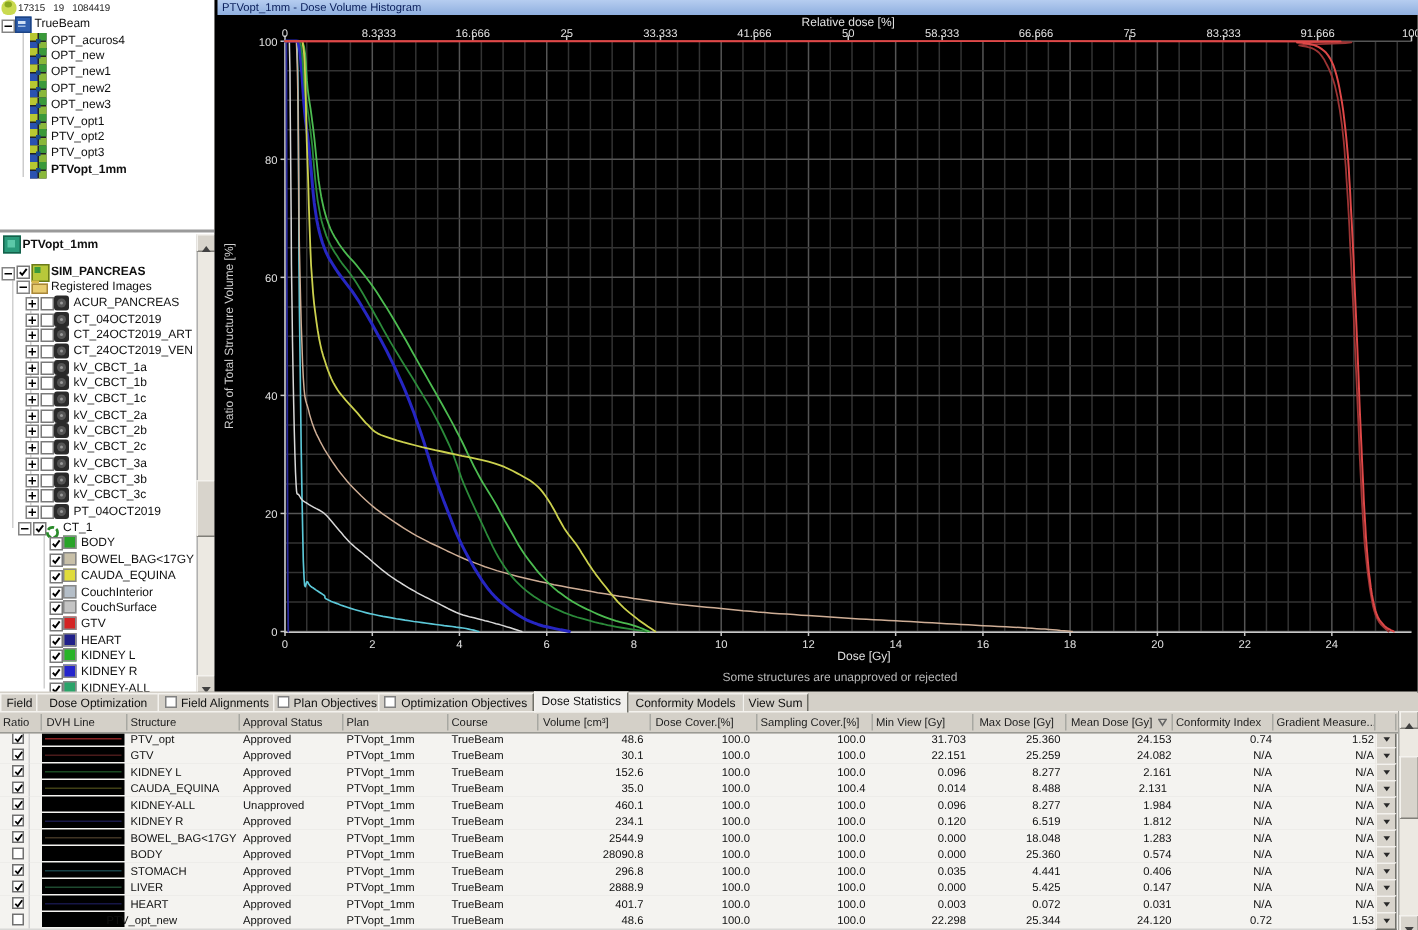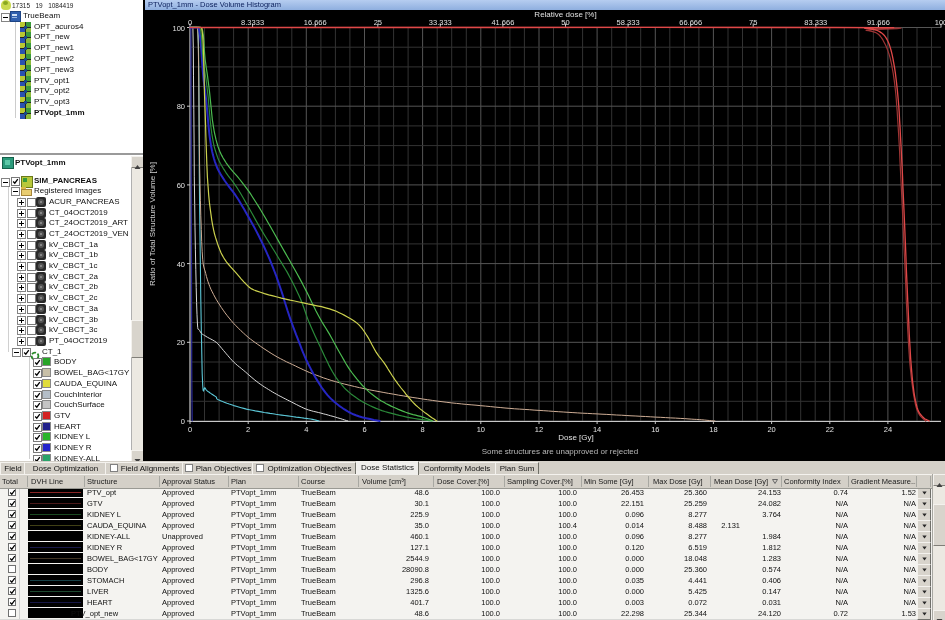--- a/index.html
+++ b/index.html
@@ -534,21 +534,21 @@
 <div id="title">PTVopt_1mm - Dose Volume Histogram</div>
 </div>
 <div id="tabs">
 <div class="tab" style="left:0px;width:24px">Field</div>
 <div class="tab" style="left:24px;width:81px">Dose Optimization</div>
 <div class="tab" style="left:105px;width:77px"><span class="tcb"></span>Field Alignments</div>
 <div class="tab" style="left:182px;width:70px"><span class="tcb"></span>Plan Objectives</div>
 <div class="tab" style="left:252px;width:102px"><span class="tcb"></span>Optimization Objectives</div>
 <div class="tab act" style="left:356px;width:61px">Dose Statistics</div>
 <div class="tab" style="left:418px;width:76px">Conformity Models</div>
-<div class="tab" style="left:495px;width:42px">Plan Sum</div>
+<div class="tab" style="left:495px;width:42px">View Sum</div>
 </div>
 <div id="tblarea">
 <i style="position:absolute;left:27px;top:0;width:1px;height:146px;background:#c4c4c4"></i>
 <i style="position:absolute;left:84px;top:0;width:1px;height:146px;background:#c4c4c4"></i>
 <i style="position:absolute;left:159px;top:0;width:1px;height:146px;background:#c4c4c4"></i>
 <i style="position:absolute;left:228px;top:0;width:1px;height:146px;background:#c4c4c4"></i>
 <i style="position:absolute;left:298px;top:0;width:1px;height:146px;background:#c4c4c4"></i>
 <i style="position:absolute;left:358px;top:0;width:1px;height:146px;background:#c4c4c4"></i>
 <i style="position:absolute;left:433px;top:0;width:1px;height:146px;background:#c4c4c4"></i>
 <i style="position:absolute;left:504px;top:0;width:1px;height:146px;background:#c4c4c4"></i>
@@ -569,21 +569,21 @@
 <span style="position:absolute;left:28px;top:0;width:55px;height:10px;background:#000">
         <i style="position:absolute;left:2px;top:5px;width:51px;height:1px;background:#8a2424"></i>
       </span>
 <span class="tc" style="left:87px">PTV_opt</span>
 <span class="tc" style="left:162px">Approved</span>
 <span class="tc" style="left:231px">PTVopt_1mm</span>
 <span class="tc" style="left:301px">TrueBeam</span>
 <span class="tn" style="left:359px;width:70px">48.6</span>
 <span class="tn" style="left:430px;width:70px">100.0</span>
 <span class="tn" style="left:507px;width:70px">100.0</span>
-<span class="tn" style="left:574px;width:70px">26.453</span>
+<span class="tn" style="left:574px;width:70px">31.703</span>
 <span class="tn" style="left:637px;width:70px">25.360</span>
 <span class="tn" style="left:711px;width:70px">24.153</span>
 <span class="tn" style="left:778px;width:70px">0.74</span>
 <span class="tn" style="left:846px;width:70px">1.52</span>
 <span class="dd"><svg width="5" height="4">
           <polygon points="0.3,0.5 4.7,0.5 2.5,3.5" fill="#282828"></polygon>
         </svg></span>
 </div>
 <div class="trr" style="top:24px">
 <span class="rcb" style="left:8px">
@@ -618,26 +618,26 @@
         </svg>
       </span>
 <i style="position:absolute;left:19px;top:0;width:1px;height:11px;background:#d0d0d0"></i>
 <span style="position:absolute;left:28px;top:0;width:55px;height:10px;background:#000">
         <i style="position:absolute;left:2px;top:5px;width:51px;height:1px;background:#1a4a22"></i>
       </span>
 <span class="tc" style="left:87px">KIDNEY L</span>
 <span class="tc" style="left:162px">Approved</span>
 <span class="tc" style="left:231px">PTVopt_1mm</span>
 <span class="tc" style="left:301px">TrueBeam</span>
-<span class="tn" style="left:359px;width:70px">225.9</span>
+<span class="tn" style="left:359px;width:70px">152.6</span>
 <span class="tn" style="left:430px;width:70px">100.0</span>
 <span class="tn" style="left:507px;width:70px">100.0</span>
 <span class="tn" style="left:574px;width:70px">0.096</span>
 <span class="tn" style="left:637px;width:70px">8.277</span>
-<span class="tn" style="left:711px;width:70px">3.764</span>
+<span class="tn" style="left:711px;width:70px">2.161</span>
 <span class="tn" style="left:778px;width:70px">N/A</span>
 <span class="tn" style="left:846px;width:70px">N/A</span>
 <span class="dd"><svg width="5" height="4">
           <polygon points="0.3,0.5 4.7,0.5 2.5,3.5" fill="#282828"></polygon>
         </svg></span>
 </div>
 <div class="trr" style="top:46px">
 <span class="rcb" style="left:8px">
         <svg width="7" height="7" viewBox="0 0 7 7">
           <polyline points="1.2,3.5 2.8,5.2 5.8,1.2" fill="none" stroke="#000" stroke-width="1.2"></polyline>
@@ -649,21 +649,21 @@
       </span>
 <span class="tc" style="left:87px">CAUDA_EQUINA</span>
 <span class="tc" style="left:162px">Approved</span>
 <span class="tc" style="left:231px">PTVopt_1mm</span>
 <span class="tc" style="left:301px">TrueBeam</span>
 <span class="tn" style="left:359px;width:70px">35.0</span>
 <span class="tn" style="left:430px;width:70px">100.0</span>
 <span class="tn" style="left:507px;width:70px">100.4</span>
 <span class="tn" style="left:574px;width:70px">0.014</span>
 <span class="tn" style="left:637px;width:70px">8.488</span>
-<span class="tn" style="left:670px;width:70px">2.131</span>
+<span class="tn" style="left:708px;width:70px">2.131</span>
 <span class="tn" style="left:778px;width:70px">N/A</span>
 <span class="tn" style="left:846px;width:70px">N/A</span>
 <span class="dd"><svg width="5" height="4">
           <polygon points="0.3,0.5 4.7,0.5 2.5,3.5" fill="#282828"></polygon>
         </svg></span>
 </div>
 <div class="trr" style="top:57px">
 <span class="rcb" style="left:8px">
         <svg width="7" height="7" viewBox="0 0 7 7">
           <polyline points="1.2,3.5 2.8,5.2 5.8,1.2" fill="none" stroke="#000" stroke-width="1.2"></polyline>
@@ -694,21 +694,21 @@
         </svg>
       </span>
 <i style="position:absolute;left:19px;top:0;width:1px;height:11px;background:#d0d0d0"></i>
 <span style="position:absolute;left:28px;top:0;width:55px;height:10px;background:#000">
         <i style="position:absolute;left:2px;top:5px;width:51px;height:1px;background:#1a1a4a"></i>
       </span>
 <span class="tc" style="left:87px">KIDNEY R</span>
 <span class="tc" style="left:162px">Approved</span>
 <span class="tc" style="left:231px">PTVopt_1mm</span>
 <span class="tc" style="left:301px">TrueBeam</span>
-<span class="tn" style="left:359px;width:70px">127.1</span>
+<span class="tn" style="left:359px;width:70px">234.1</span>
 <span class="tn" style="left:430px;width:70px">100.0</span>
 <span class="tn" style="left:507px;width:70px">100.0</span>
 <span class="tn" style="left:574px;width:70px">0.120</span>
 <span class="tn" style="left:637px;width:70px">6.519</span>
 <span class="tn" style="left:711px;width:70px">1.812</span>
 <span class="tn" style="left:778px;width:70px">N/A</span>
 <span class="tn" style="left:846px;width:70px">N/A</span>
 <span class="dd"><svg width="5" height="4">
           <polygon points="0.3,0.5 4.7,0.5 2.5,3.5" fill="#282828"></polygon>
         </svg></span>
@@ -792,21 +792,21 @@
         </svg>
       </span>
 <i style="position:absolute;left:19px;top:0;width:1px;height:11px;background:#d0d0d0"></i>
 <span style="position:absolute;left:28px;top:0;width:55px;height:10px;background:#000">
         <i style="position:absolute;left:2px;top:5px;width:51px;height:1px;background:#1e4a30"></i>
       </span>
 <span class="tc" style="left:87px">LIVER</span>
 <span class="tc" style="left:162px">Approved</span>
 <span class="tc" style="left:231px">PTVopt_1mm</span>
 <span class="tc" style="left:301px">TrueBeam</span>
-<span class="tn" style="left:359px;width:70px">1325.6</span>
+<span class="tn" style="left:359px;width:70px">2888.9</span>
 <span class="tn" style="left:430px;width:70px">100.0</span>
 <span class="tn" style="left:507px;width:70px">100.0</span>
 <span class="tn" style="left:574px;width:70px">0.000</span>
 <span class="tn" style="left:637px;width:70px">5.425</span>
 <span class="tn" style="left:711px;width:70px">0.147</span>
 <span class="tn" style="left:778px;width:70px">N/A</span>
 <span class="tn" style="left:846px;width:70px">N/A</span>
 <span class="dd"><svg width="5" height="4">
           <polygon points="0.3,0.5 4.7,0.5 2.5,3.5" fill="#282828"></polygon>
         </svg></span>
@@ -851,30 +851,30 @@
 <span class="tn" style="left:574px;width:70px">22.298</span>
 <span class="tn" style="left:637px;width:70px">25.344</span>
 <span class="tn" style="left:711px;width:70px">24.120</span>
 <span class="tn" style="left:778px;width:70px">0.72</span>
 <span class="tn" style="left:846px;width:70px">1.53</span>
 <span class="dd"><svg width="5" height="4">
           <polygon points="0.3,0.5 4.7,0.5 2.5,3.5" fill="#282828"></polygon>
         </svg></span>
 </div>
 <div class="thead">
-<span style="left:2px">Total</span>
+<span style="left:2px">Ratio</span>
 <span style="left:31px">DVH Line</span>
 <span style="left:87px">Structure</span>
 <span style="left:162px">Approval Status</span>
 <span style="left:231px">Plan</span>
 <span style="left:301px">Course</span>
 <span style="left:362px">Volume [cm³]</span>
 <span style="left:437px">Dose Cover.[%]</span>
 <span style="left:507px">Sampling Cover.[%]</span>
-<span style="left:584px">Min Some [Gy]</span>
+<span style="left:584px">Min View [Gy]</span>
 <span style="left:653px">Max Dose [Gy]</span>
 <span style="left:714px">Mean Dose [Gy]</span>
 <span style="left:784px">Conformity Index</span>
 <span style="left:851px">Gradient Measure...</span>
       <b style="position:absolute;left:27px;top:1px;width:1px;height:11px;background:#a8a8a2"></b>
 <b style="position:absolute;left:84px;top:1px;width:1px;height:11px;background:#a8a8a2"></b>
 <b style="position:absolute;left:159px;top:1px;width:1px;height:11px;background:#a8a8a2"></b>
 <b style="position:absolute;left:228px;top:1px;width:1px;height:11px;background:#a8a8a2"></b>
 <b style="position:absolute;left:298px;top:1px;width:1px;height:11px;background:#a8a8a2"></b>
 <b style="position:absolute;left:358px;top:1px;width:1px;height:11px;background:#a8a8a2"></b>

